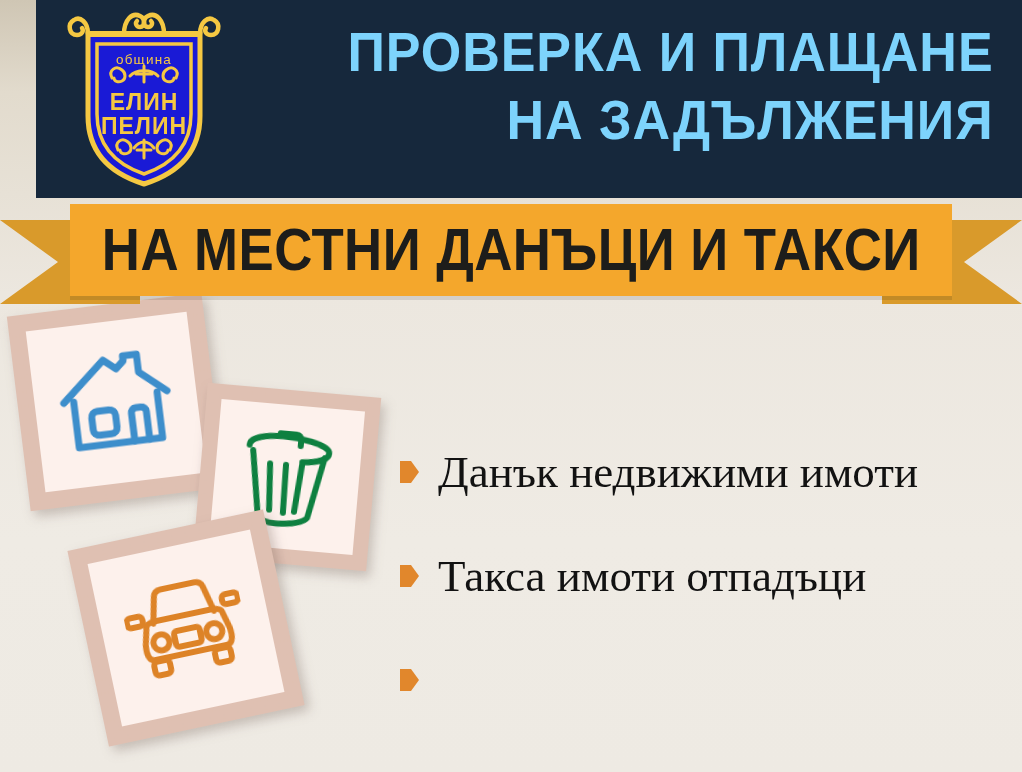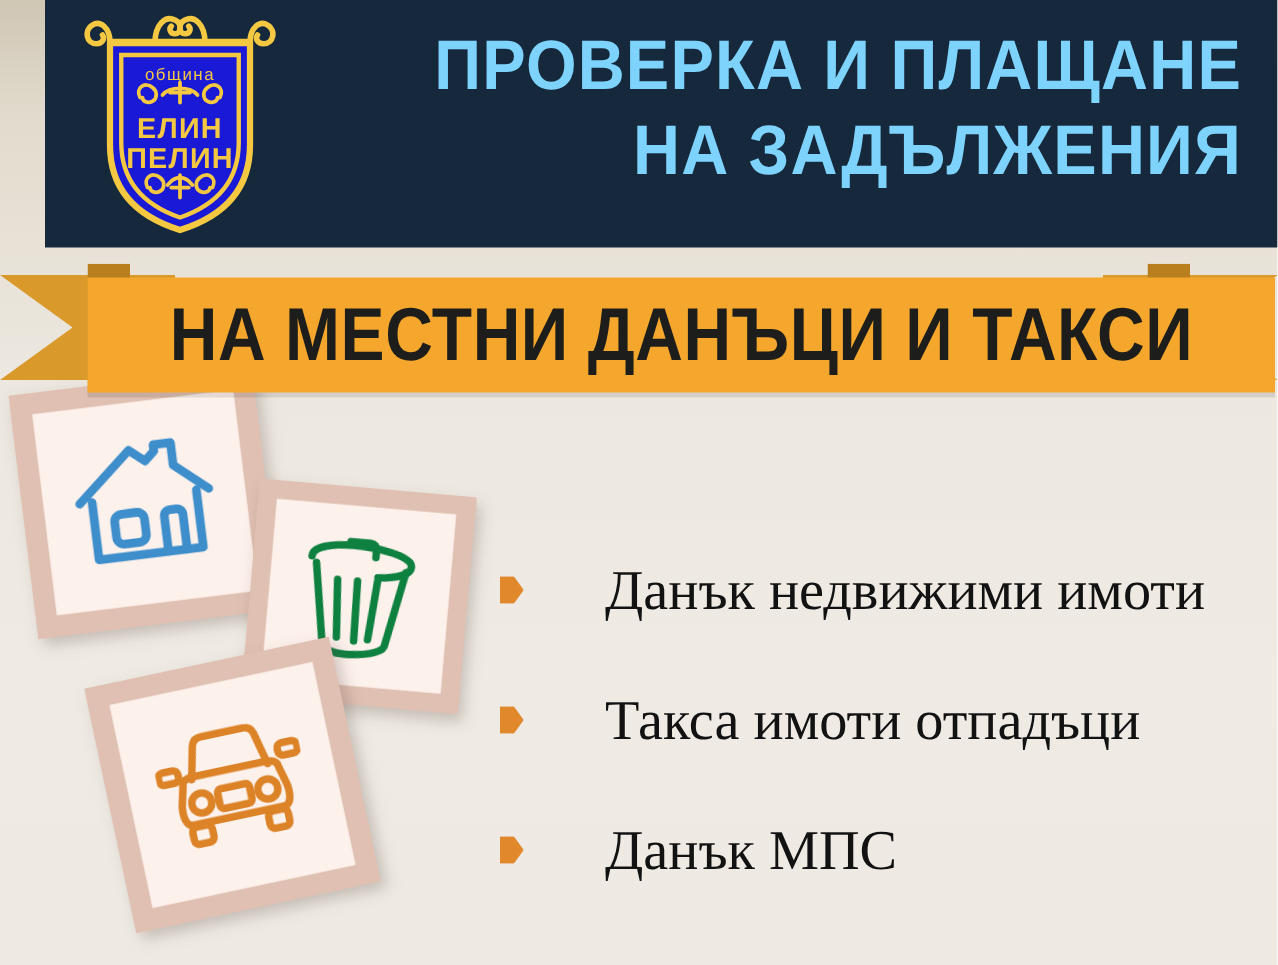--- a/index.html
+++ b/index.html
@@ -93,22 +93,22 @@
     width: 34px;
     height: 14px;
     background: #b97f1e;
   }
   .ribbon-shadow-l { left: 70px; clip-path: polygon(0 0, 34px 0, 34px 14px, 0 14px); }
   .ribbon-shadow-r { right: 70px; clip-path: polygon(0 0, 34px 0, 34px 14px, 0 14px); }
 
   .ribbon-band {
     position: absolute;
     left: 70px;
-    top: 22px;
-    width: 950px;
+    top: 4px;
+    width: 882px;
     height: 92px;
     background: #f4a72c;
     display: flex;
     align-items: center;
     justify-content: center;
     box-shadow: 0 4px 0 rgba(0,0,0,0.10);
   }
   .ribbon-text {
     font-family: "Liberation Sans Narrow", "Liberation Sans", sans-serif;
     font-weight: 700;
@@ -189,21 +189,20 @@
     flex: 0 0 auto;
     background: #e1872c;
     clip-path: polygon(0 0, 11px 0, 19px 11px, 11px 22px, 0 22px);
   }
   .tax-label {
     font-family: "Liberation Serif", "DejaVu Serif", serif;
     font-size: 45px;
     line-height: 50px;
     color: #121212;
     white-space: nowrap;
-    margin-left: 46px;
   }
 </style>
 </head>
 <body>
 
 <div class="poster">
 
   <div class="header">
 
     <div class="crest-wrap">
@@ -491,17 +490,16 @@
     <div class="tax-item">
       <span class="bullet"></span>
       <span class="tax-label">Данък недвижими имоти</span>
     </div>
     <div class="tax-item">
       <span class="bullet"></span>
       <span class="tax-label">Такса имоти отпадъци</span>
     </div>
     <div class="tax-item">
       <span class="bullet"></span>
-      <span class="tax-label">Данък МПС</span>
     </div>
   </div>
 
 </div>
 
 </body></html>

